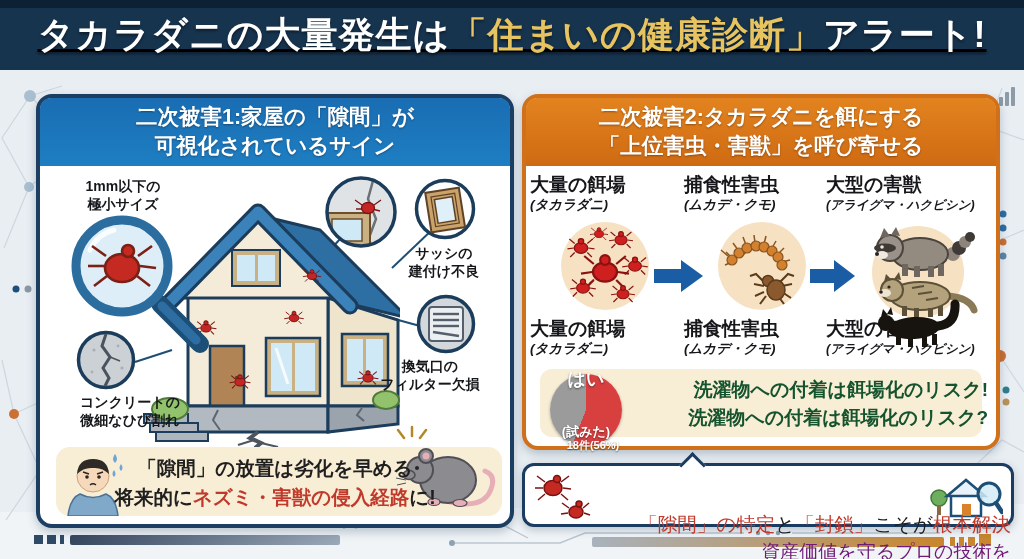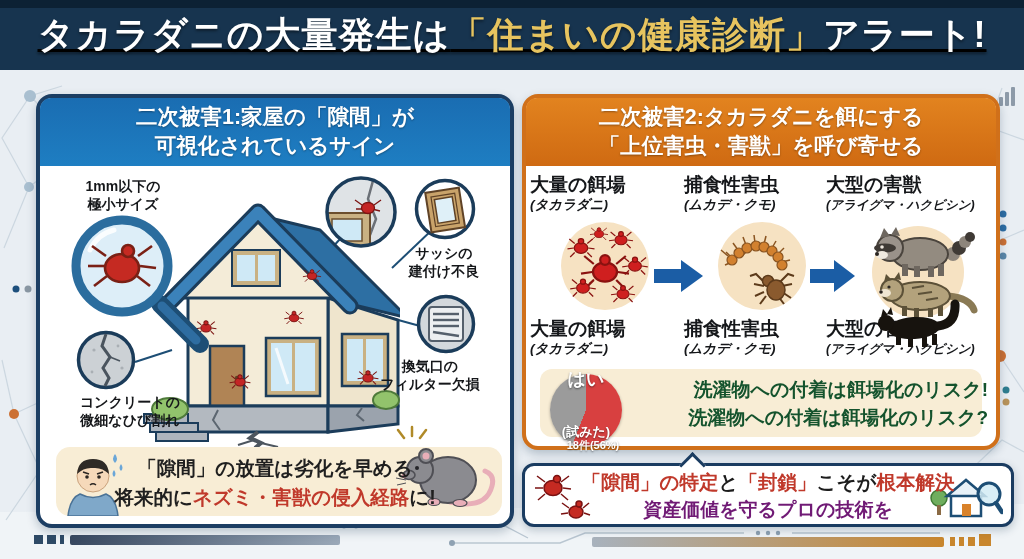--- a/index.html
+++ b/index.html
@@ -53,21 +53,21 @@
        box-shadow:0 1px 3px rgba(0,0,0,.3);}
   .pie .pt{position:absolute;inset:0;display:flex;flex-direction:column;align-items:center;justify-content:center;
            color:#fff;font-weight:800;text-shadow:0 1px 2px rgba(0,0,0,.5);line-height:1.12;}
   .pie .p1{font-size:18px;} .pie .p2{font-size:13px;margin-top:36px;} .pie .p3{font-size:11px;white-space:nowrap;margin-left:14px;}
 
   
   .bbox{position:absolute;left:522px;top:463px;width:486px;height:58px;background:#fff;
         border:3px solid #1a3c61;border-radius:12px;z-index:3;box-shadow:0 3px 8px rgba(20,50,80,.25);}
   .bbox .ptr{position:absolute;left:158px;top:-10px;width:16px;height:16px;background:#fff;
              border-left:3px solid #1a3c61;border-top:3px solid #1a3c61;transform:rotate(45deg);}
-  .bbox-text{position:absolute;inset:0;text-align:center;padding-top:3px;font-weight:700;line-height:27px;z-index:4;}
+  .bbox-text{position:absolute;inset:0;text-align:right;padding-top:3px;font-weight:400;line-height:27px;z-index:4;margin-top:42px;}
   .bbox-l1{font-size:19.5px;color:#1c1c1c;white-space:nowrap;}
   .bbox-l2{font-size:19px;color:#701a75;white-space:nowrap;}
 </style>
 </head>
 <body>
 
 <div class="stage">
 
   <svg class="abs" style="left:0;top:0;z-index:0;" width="1024" height="559" viewBox="0 0 1024 559">
     <polygon points="0,512 1024,504 1024,559 0,559" fill="#f1f5f8" opacity="0.8"></polygon>

